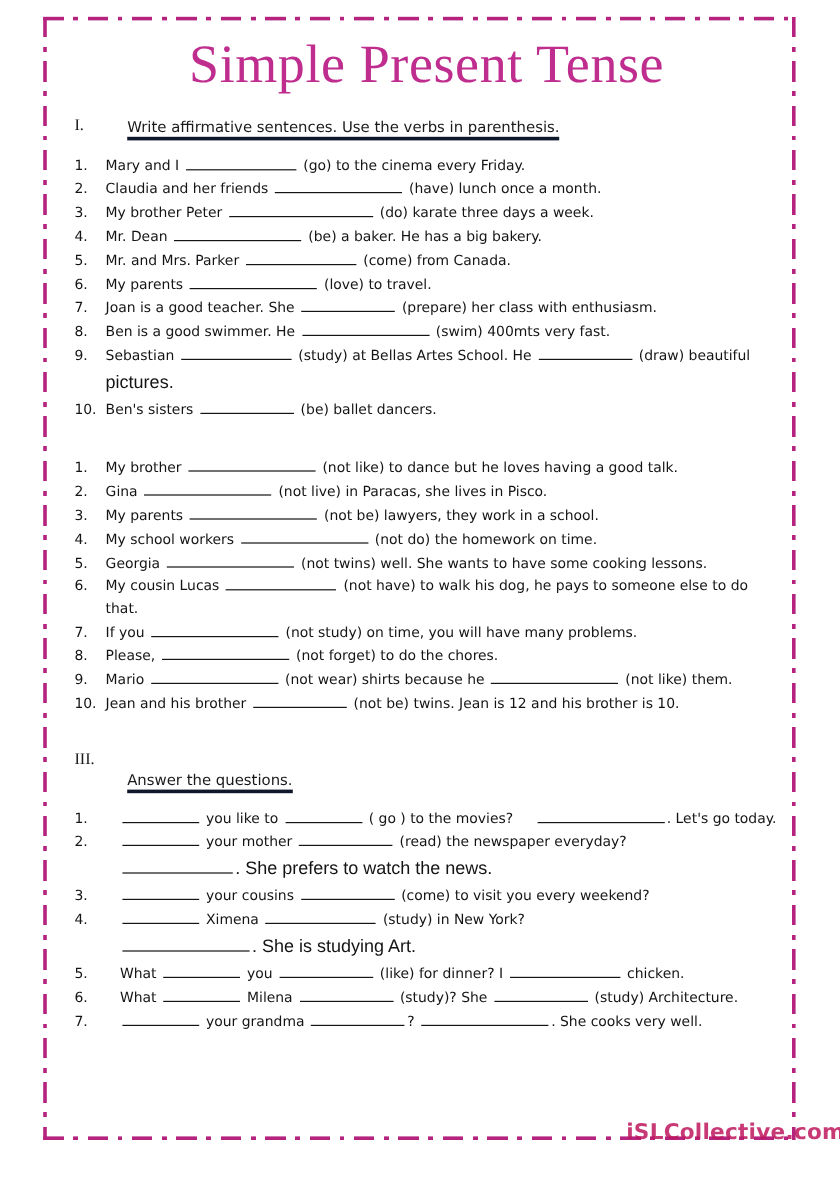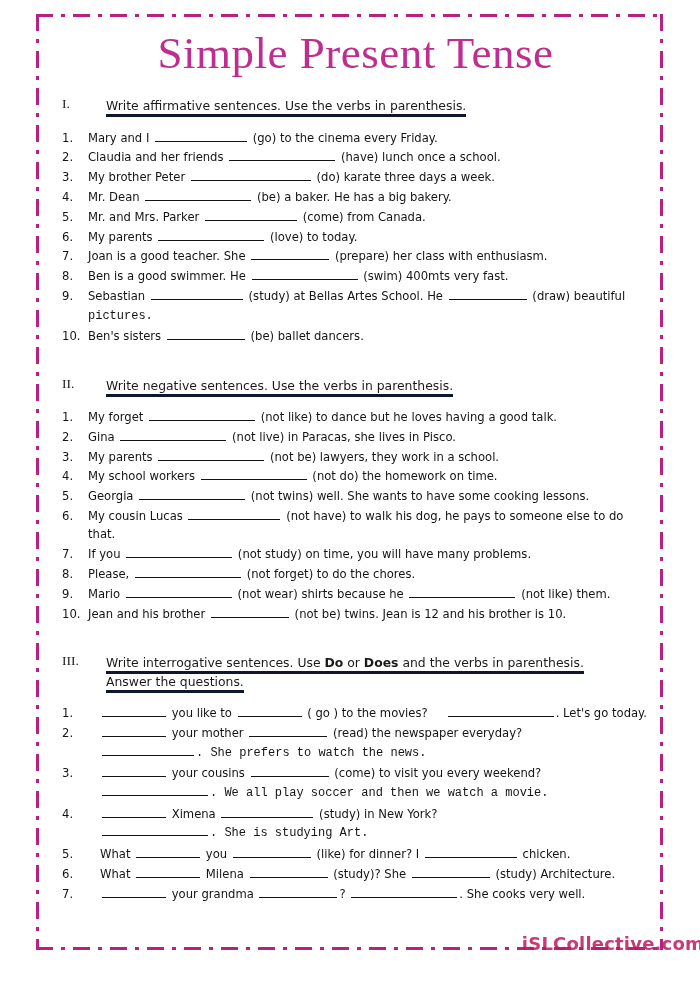--- a/index.html
+++ b/index.html
@@ -140,22 +140,22 @@
   ol.items li .txt {
     flex: 1 1 auto;
   }
   
   .sec3 ol.items li .num {
     flex: 0 0 38px;
     width: 38px;
   }
   .cont {
     display: block;
-    font-family: Liberation Mono, monospace;
-    font-size: 12px;
+    font-family: Liberation Sans, sans-serif;
+    font-size: 15px;
     color: #141414;
     line-height: 1.58;
     margin-bottom: 1.5px;
   }
   .cont.ind1 { padding-left: 26px; }
   .cont.ind2 { padding-left: 38px; }
 
   .blank {
     display: inline-block;
     border-bottom: 1px solid #141414;
@@ -201,37 +201,37 @@
         <span class="sec-num">I.</span>
         <span class="sec-head-text"><span class="sec-head-line">Write affirmative sentences. Use the verbs in parenthesis.</span></span>
       </div>
       <ol class="items">
         <li>
             <span class="num">1.</span>
             <span class="txt"><span>Mary and I </span><span class="blank b-l"></span><span> (go) to the cinema every Friday.</span></span>
           </li>
         <li>
             <span class="num">2.</span>
-            <span class="txt"><span>Claudia and her friends </span><span class="blank b-xl"></span><span> (have) lunch once a school.</span></span>
+            <span class="txt"><span>Claudia and her friends </span><span class="blank b-xl"></span><span> (have) lunch once a month.</span></span>
           </li>
         <li>
             <span class="num">3.</span>
             <span class="txt"><span>My brother Peter </span><span class="blank b-xxl"></span><span> (do) karate three days a week.</span></span>
           </li>
         <li>
             <span class="num">4.</span>
             <span class="txt"><span>Mr. Dean </span><span class="blank b-xl"></span><span> (be) a baker. He has a big bakery.</span></span>
           </li>
         <li>
             <span class="num">5.</span>
             <span class="txt"><span>Mr. and Mrs. Parker </span><span class="blank b-l"></span><span> (come) from Canada.</span></span>
           </li>
         <li>
             <span class="num">6.</span>
-            <span class="txt"><span>My parents </span><span class="blank b-xl"></span><span> (love) to today.</span></span>
+            <span class="txt"><span>My parents </span><span class="blank b-xl"></span><span> (love) to travel.</span></span>
           </li>
         <li>
             <span class="num">7.</span>
             <span class="txt"><span>Joan is a good teacher. She </span><span class="blank b-m"></span><span> (prepare) her class with enthusiasm.</span></span>
           </li>
         <li>
             <span class="num">8.</span>
             <span class="txt"><span>Ben is a good swimmer. He </span><span class="blank b-xl"></span><span> (swim) 400mts very fast.</span></span>
           </li>
         <li>
@@ -242,28 +242,24 @@
         <li>
             <span class="num">10.</span>
             <span class="txt"><span>Ben's sisters </span><span class="blank b-m"></span><span> (be) ballet dancers.</span></span>
           </li>
       </ol>
     </div>
 
     <div class="sec-gap"></div>
 
     <div class="section sec2">
-      <div class="sec-head">
-        <span class="sec-num">II.</span>
-        <span class="sec-head-text"><span class="sec-head-line">Write negative sentences. Use the verbs in parenthesis.</span></span>
-      </div>
       <ol class="items">
         <li>
             <span class="num">1.</span>
-            <span class="txt"><span>My forget </span><span class="blank b-xl"></span><span> (not like) to dance but he loves having a good talk.</span></span>
+            <span class="txt"><span>My brother </span><span class="blank b-xl"></span><span> (not like) to dance but he loves having a good talk.</span></span>
           </li>
         <li>
             <span class="num">2.</span>
             <span class="txt"><span>Gina </span><span class="blank b-xl"></span><span> (not live) in Paracas, she lives in Pisco.</span></span>
           </li>
         <li>
             <span class="num">3.</span>
             <span class="txt"><span>My parents </span><span class="blank b-xl"></span><span> (not be) lawyers, they work in a school.</span></span>
           </li>
         <li>
@@ -296,39 +292,38 @@
           </li>
       </ol>
     </div>
 
     <div class="sec-gap"></div>
 
     <div class="section sec3">
       <div class="sec-head">
         <span class="sec-num">III.</span>
         <span class="sec-head-text">
-          <span class="sec-head-line"><span>Write interrogative sentences. Use </span><b>Do</b><span> or </span><b>Does</b><span> and the verbs in parenthesis.</span></span><br>
+          <br>
           <span class="sec-head-line">Answer the questions.</span>
         </span>
       </div>
       <ol class="items">
         <li>
             <span class="num">1.</span>
             <span class="txt"><span class="blank b-s"></span><span> you like to </span><span class="blank b-s"></span><span> ( go ) to the movies?</span><span class="gap-s"></span><span class="blank b-xl"></span><span>. Let's go today.</span></span>
           </li>
         <li>
             <span class="num">2.</span>
             <span class="txt"><span class="blank b-s"></span><span> your mother </span><span class="blank b-m"></span><span> (read) the newspaper everyday?</span></span>
           </li>
         <div class="cont ind2"><span class="blank b-l"></span><span>. She prefers to watch the news.</span></div>
         <li>
             <span class="num">3.</span>
             <span class="txt"><span class="blank b-s"></span><span> your cousins </span><span class="blank b-m"></span><span> (come) to visit you every weekend?</span></span>
           </li>
-        <div class="cont ind2"><span class="blank b-xl"></span><span>. We all play soccer and then we watch a movie.</span></div>
         <li>
             <span class="num">4.</span>
             <span class="txt"><span class="blank b-s"></span><span> Ximena </span><span class="blank b-l"></span><span> (study) in New York?</span></span>
           </li>
         <div class="cont ind2"><span class="blank b-xl"></span><span>. She is studying Art.</span></div>
         <li>
             <span class="num">5.</span>
             <span class="txt"><span>What </span><span class="blank b-s"></span><span> you </span><span class="blank b-m"></span><span> (like) for dinner? I </span><span class="blank b-l"></span><span> chicken.</span></span>
           </li>
         <li>

